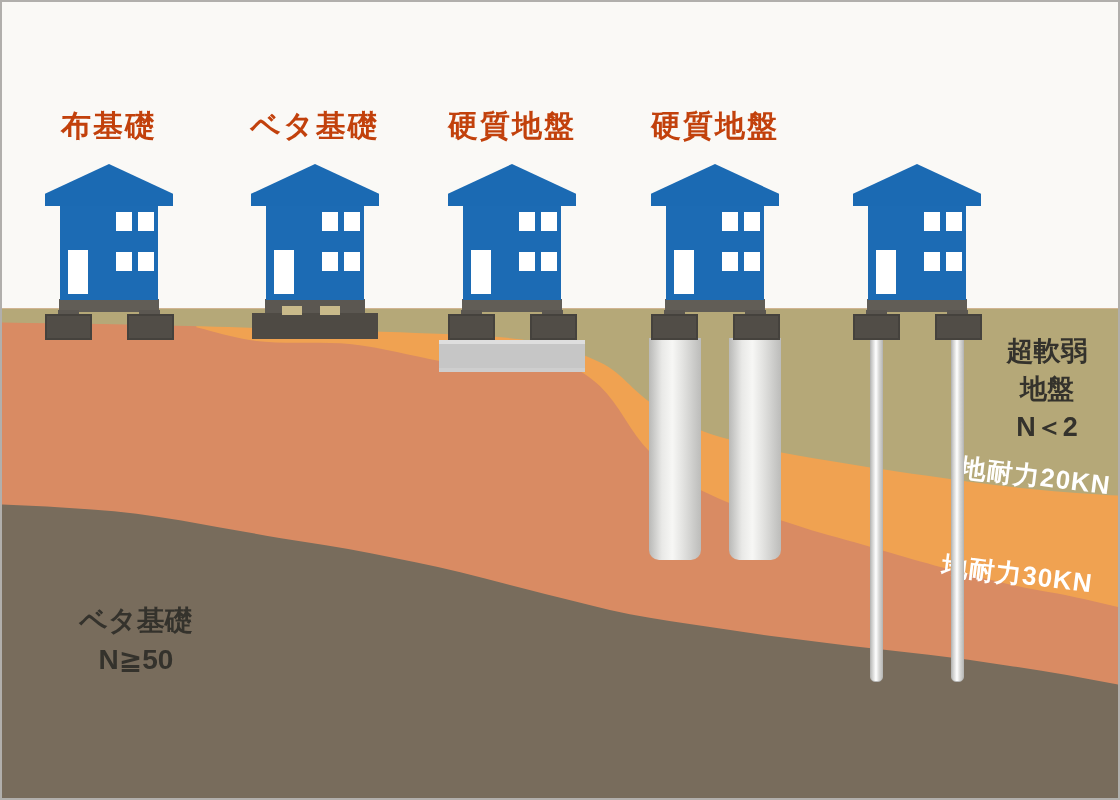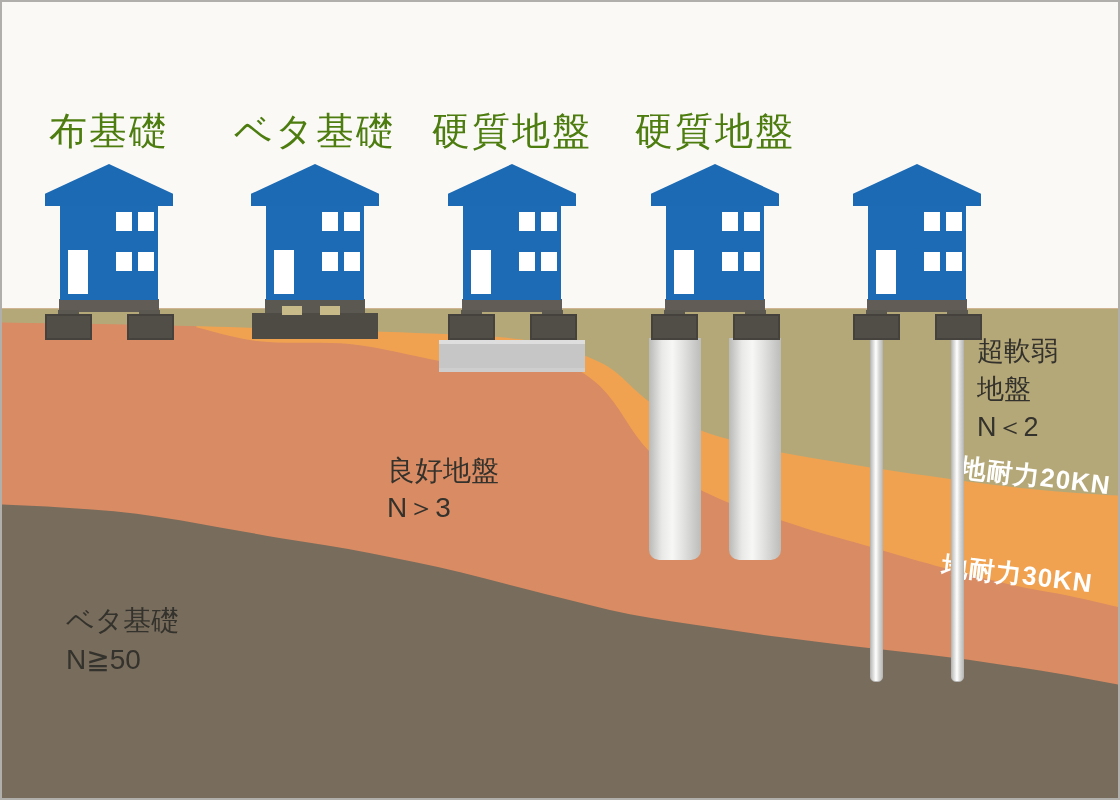--- a/index.html
+++ b/index.html
@@ -8,21 +8,21 @@
     border:2px solid #b1afac;background:#faf9f6;overflow:hidden;
     font-family:"Liberation Sans","DejaVu Sans",sans-serif;
   }
   svg.ground{position:absolute;left:0;top:0;width:100%;height:100%;z-index:0;}
 
   
   .house{position:absolute;top:0;width:128px;height:800px;z-index:2;}
   .house *{position:absolute;box-sizing:border-box;}
   .h-label{
     top:104px;left:50%;transform:translateX(-50%);white-space:nowrap;
-    font-size:38px;font-weight:400;letter-spacing:2px;color:#4d7c0f;z-index:5;
+    font-size:30px;font-weight:700;letter-spacing:2px;color:#c2410c;z-index:5;
   }
   .h-roof{
     top:162px;left:0;width:128px;height:42px;background:#1b6ab3;
     clip-path:polygon(50% 0,100% 71%,100% 100%,0 100%,0 71%);z-index:4;
   }
   .h-body{top:204px;left:15px;width:98px;height:94px;background:#1c6bb4;z-index:4;}
   .h-door{top:44px;left:8px;width:20px;height:44px;background:#ffffff;}
   .h-win{width:16px;height:19px;background:#ffffff;}
   .w-a1{top:6px;left:56px;} .w-b1{top:6px;left:78px;}
   .w-a2{top:46px;left:56px;} .w-b2{top:46px;left:78px;}
@@ -47,21 +47,21 @@
   }
   .col-l{left:-2px;} .col-r{left:78px;}
   .pipe-pile{
     top:336px;width:13px;height:344px;z-index:1;border-radius:0 0 5px 5px;
     border:1px solid #b7b7b5;
     background:linear-gradient(90deg,#c0c0be,#ffffff 45%,#d6d6d4 75%,#bebebc);
   }
   .pipe-l{left:17px;} .pipe-r{left:98px;}
 
   
-  .gtext{position:absolute;z-index:1;font-weight:400;text-align:left;}
+  .gtext{position:absolute;z-index:1;font-weight:700;text-align:center;}
   .dark{color:#34322c;}
   .soft-label{left:975px;top:330px;width:140px;font-size:27px;line-height:38px;}
   .good-label{left:385px;top:450px;width:140px;font-size:28px;line-height:37px;}
   .hard-label{left:64px;top:599px;width:140px;font-size:28px;line-height:39px;}
   .bearing{
     color:#ffffff;font-size:26px;font-weight:700;letter-spacing:1px;white-space:nowrap;
     transform:rotate(7deg);transform-origin:left center;text-align:left;
   }
   .bearing20{left:958px;top:448px;}
   .bearing30{left:940px;top:546px;}
@@ -164,24 +164,20 @@
     <div class="h-stem stem-r"></div>
     <div class="h-base base-l"></div>
     <div class="h-base base-r"></div>
   </div>
 
   <div class="gtext dark soft-label">
     <div>超軟弱</div>
     <div>地盤</div>
     <div>N＜2</div>
   </div>
-  <div class="gtext dark good-label">
-    <div>良好地盤</div>
-    <div>N＞3</div>
-  </div>
   <div class="gtext dark hard-label">
     <div>ベタ基礎</div>
     <div>N≧50</div>
   </div>
   <div class="gtext bearing bearing20">地耐力20KN</div>
   <div class="gtext bearing bearing30">地耐力30KN</div>
 
 </div>
 
 </body></html>

